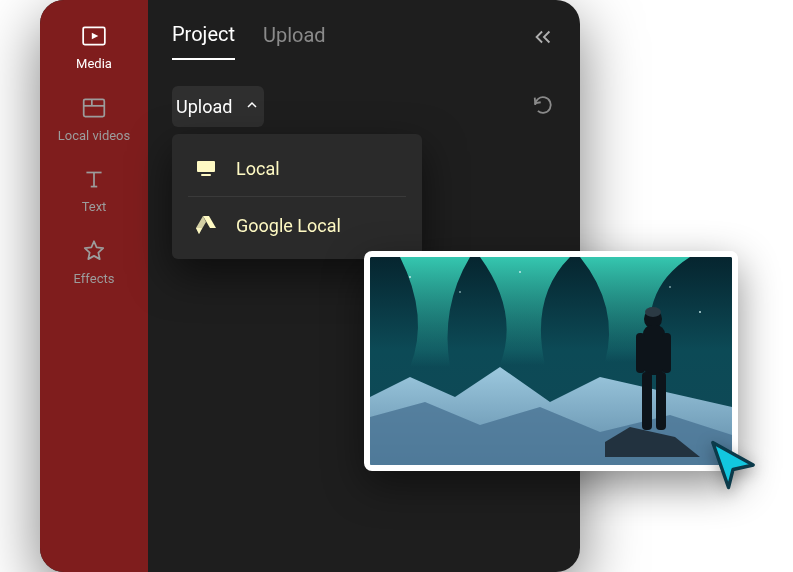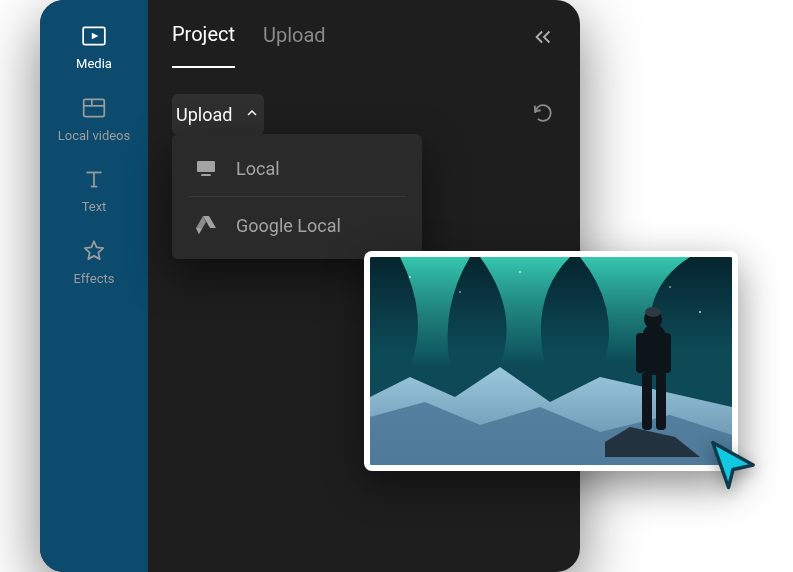--- a/index.html
+++ b/index.html
@@ -13,21 +13,21 @@
     background: #1e1e1e;
     border-radius: 24px;
     display: flex;
     color: #e6e6e6;
     box-shadow: 0 20px 60px rgba(0,0,0,0.5);
   }
 
   .sidebar {
     width: 108px;
     height: 100%;
-    background: #0c4a6e;
+    background: #7f1d1d;
     border-top-left-radius: 24px;
     border-bottom-left-radius: 24px;
     padding-top: 22px;
     display: flex;
     flex-direction: column;
     align-items: center;
     gap: 22px;
   }
   .side-item {
     width: 100%;
@@ -49,21 +49,21 @@
     padding: 22px 24px 0 24px;
     position: relative;
   }
 
   .tabs {
     display: flex;
     align-items: center;
     gap: 28px;
     font-size: 20px;
   }
-  .tab { color: #8a8a8a; padding-bottom: 20px; cursor: pointer; }
+  .tab { color: #8a8a8a; padding-bottom: 12px; cursor: pointer; }
   .tab.active { color: #ffffff; border-bottom: 2px solid #ffffff; }
   .collapse-btn {
     position: absolute;
     right: 26px; top: 26px;
     color: #b0b0b0;
     cursor: pointer;
   }
 
   .toolbar-row {
     margin-top: 26px;
@@ -93,21 +93,21 @@
     padding: 6px 0;
     box-shadow: 0 16px 40px rgba(0,0,0,0.55);
     z-index: 5;
   }
   .dd-item {
     display: flex;
     align-items: center;
     gap: 18px;
     padding: 16px 22px;
     font-size: 18px;
-    color: #a3a3a3;
+    color: #fef9c3;
     cursor: pointer;
   }
   .dd-item .dd-icon { width: 24px; height: 24px; display:flex; align-items:center; justify-content:center; }
   .dd-sep { height:1px; background:#3a3a3a; margin: 0 16px; }
 
   .thumb {
     position: absolute;
     left: 364px; top: 251px;
     width: 374px; height: 220px;
     background: linear-gradient(180deg,#0a2b38 0%, #0a4050 28%, #6fa6b0 100%);

